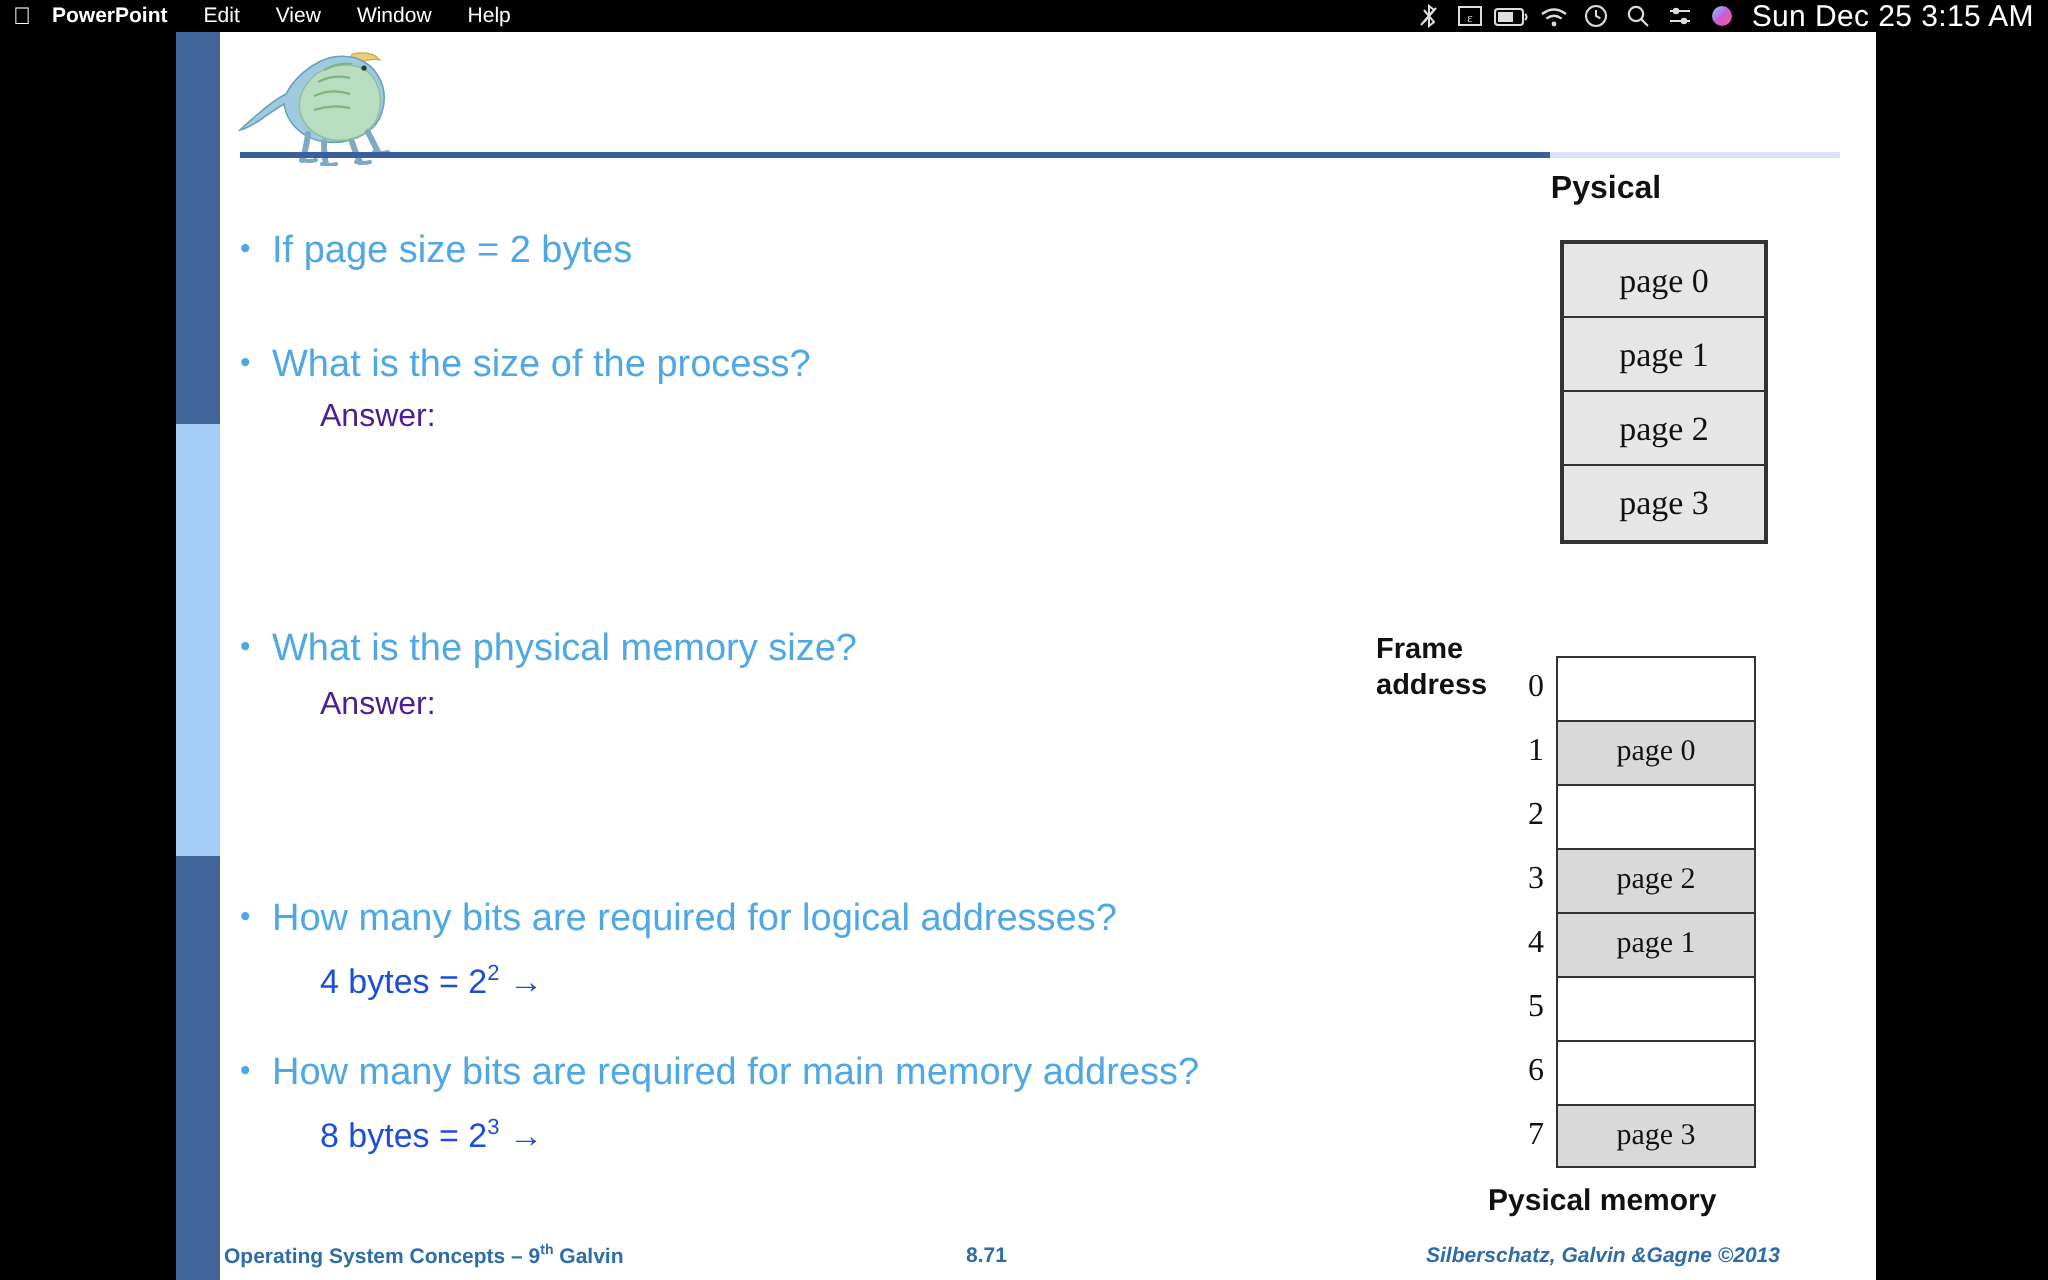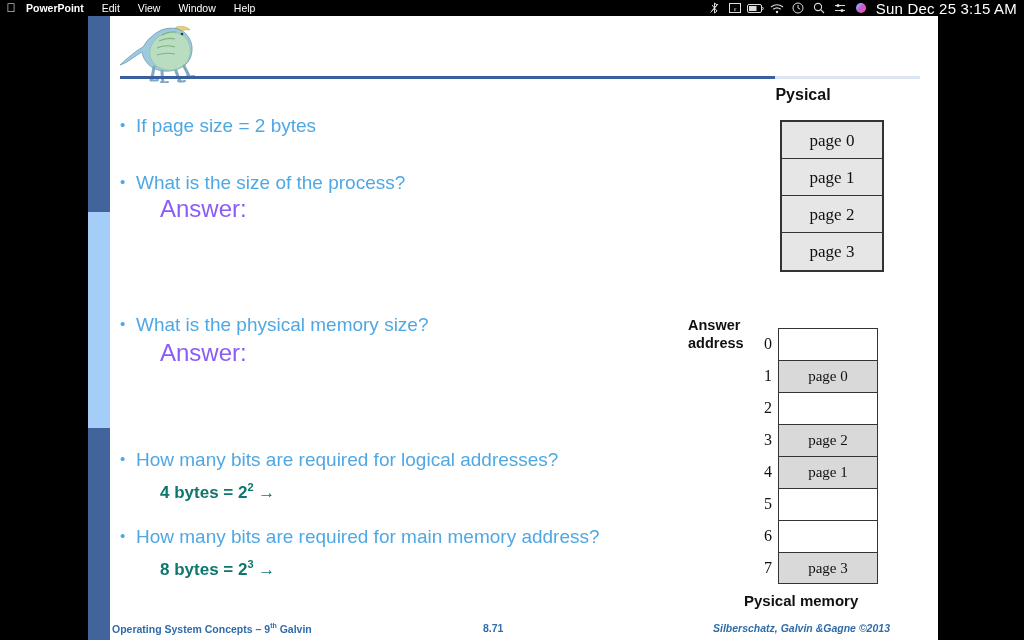--- a/index.html
+++ b/index.html
@@ -68,26 +68,26 @@
   #bullets { position: absolute; left: 24px; top: 82px; width: 580px; }
   .blt { position: absolute; display: flex; align-items: flex-start; }
   .blt .dot {
     color: #4fa8e4; font-size: 15px; line-height: 22px;
     width: 16px; flex: 0 0 16px; text-align: left;
   }
   .blt .txt {
     color: #4fa8e4; font-size: 19px; line-height: 24px; white-space: nowrap;
   }
   .sub {
-    position: absolute; font-size: 24px; line-height: 24px; color: #8b5cf6;
+    position: absolute; font-size: 16px; line-height: 24px; color: #4c1d95;
     white-space: nowrap;
   }
   .ans-red {
-    position: absolute; font-size: 17px; line-height: 22px; color: #0f766e;
-    font-weight: bold; white-space: nowrap;
+    position: absolute; font-size: 17px; line-height: 22px; color: #1d4ed8;
+    font-weight: normal; white-space: nowrap;
   }
   .ans-red sup { font-size: 11px; }
 
   .b1 { left: 8px;  top: 16px; }
   .b2 { left: 8px;  top: 73px; }
   .s2 { left: 48px; top: 99px; }
   .b3 { left: 8px;  top: 215px; }
   .s3 { left: 48px; top: 243px; }
   .b4 { left: 8px;  top: 350px; }
   .r4 { left: 48px; top: 378px; }
@@ -295,21 +295,21 @@
       <div id="process-box">
         <div class="pcell">page 0</div>
         <div class="pcell">page 1</div>
         <div class="pcell">page 2</div>
         <div class="pcell">page 3</div>
       </div>
     </div>
 
     <div id="memory-diagram">
       <div id="frame-label">
-        <div>Answer</div>
+        <div>Frame</div>
         <div>address</div>
       </div>
       <div id="frame-rows">
         <div class="frow">
           <div class="fnum">0</div>
           <div class="fcell"></div>
         </div>
         <div class="frow">
           <div class="fnum">1</div>
           <div class="fcell filled">page 0</div>

